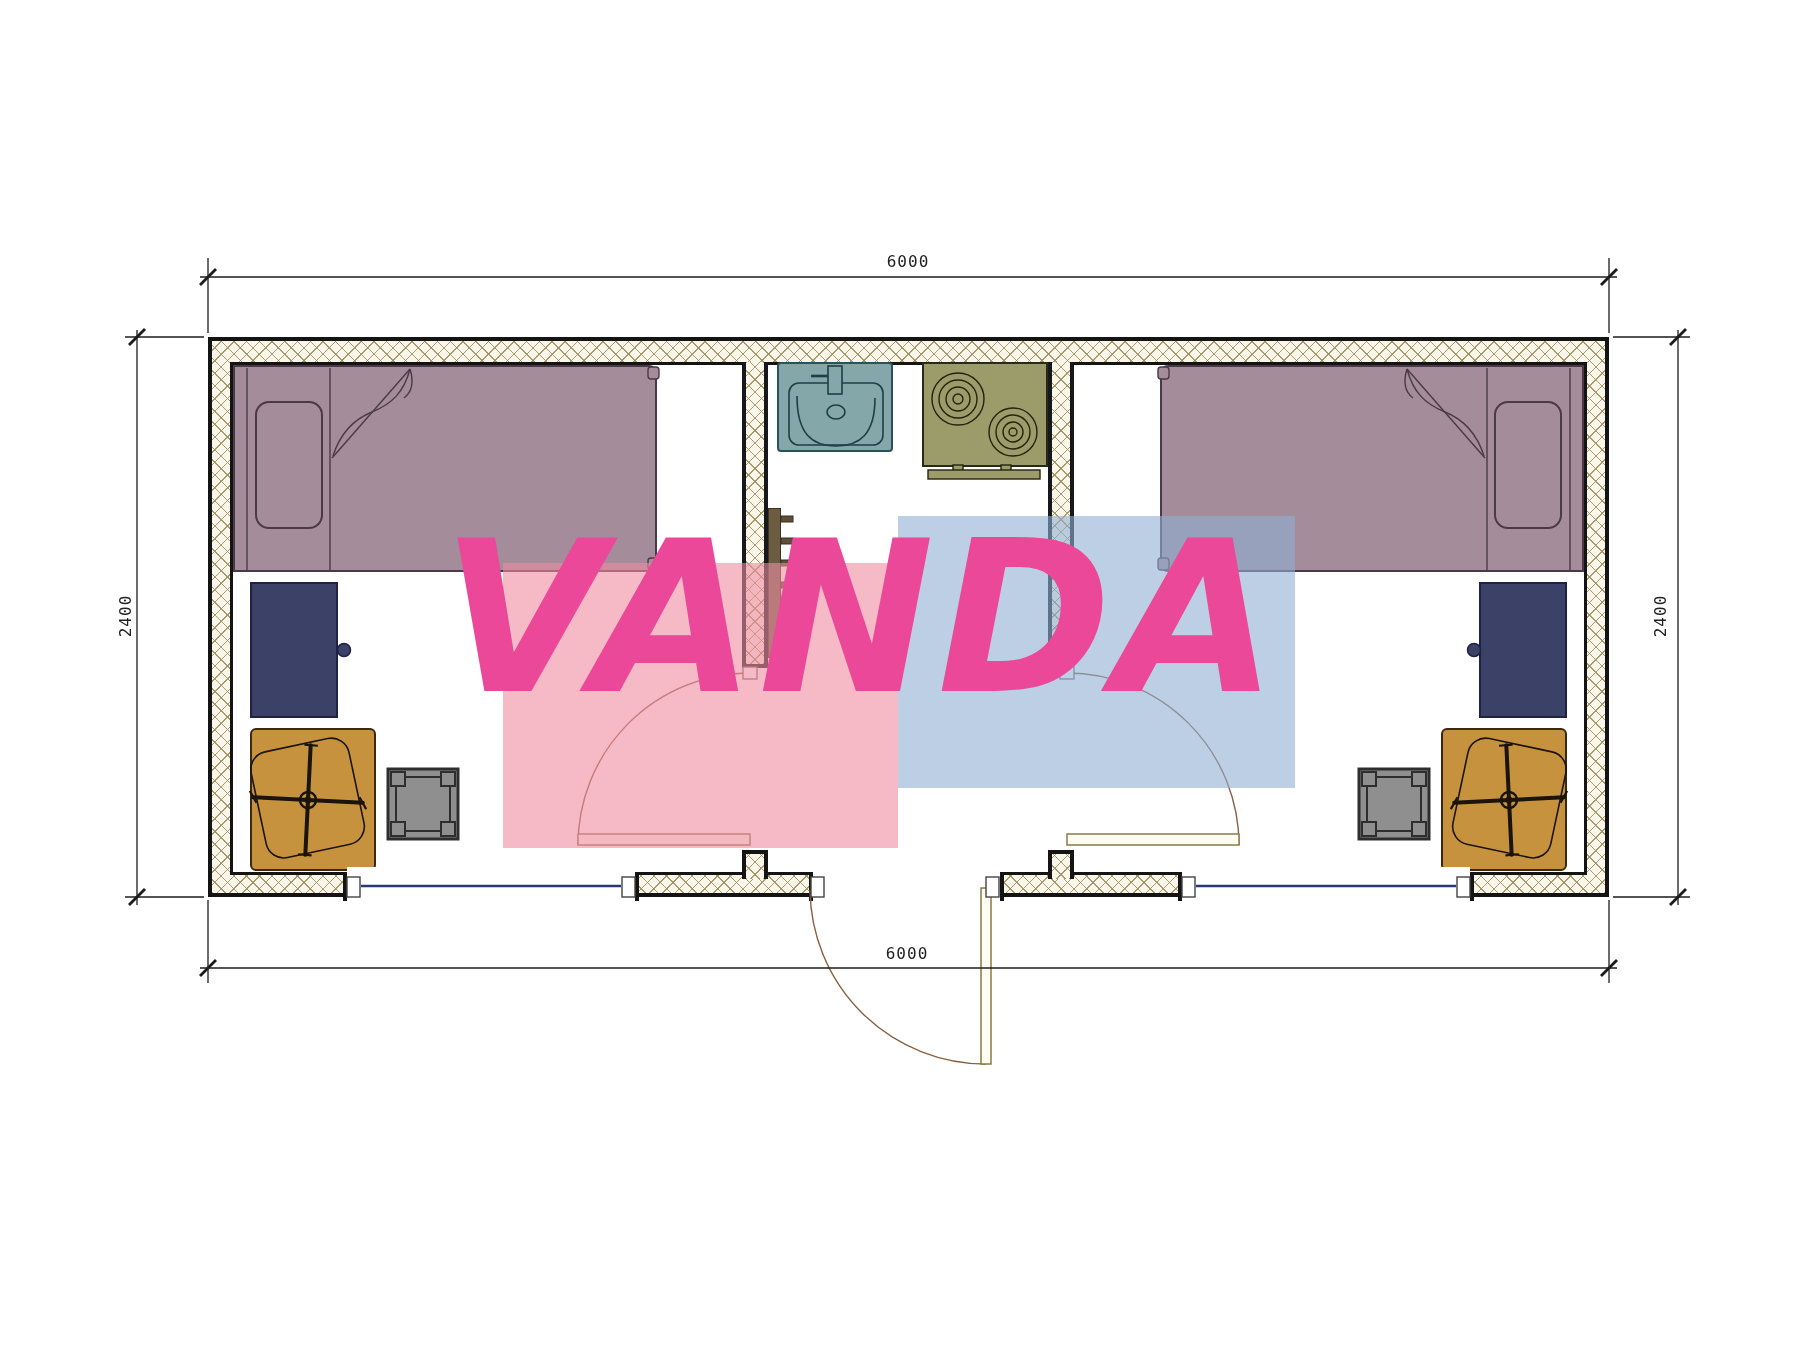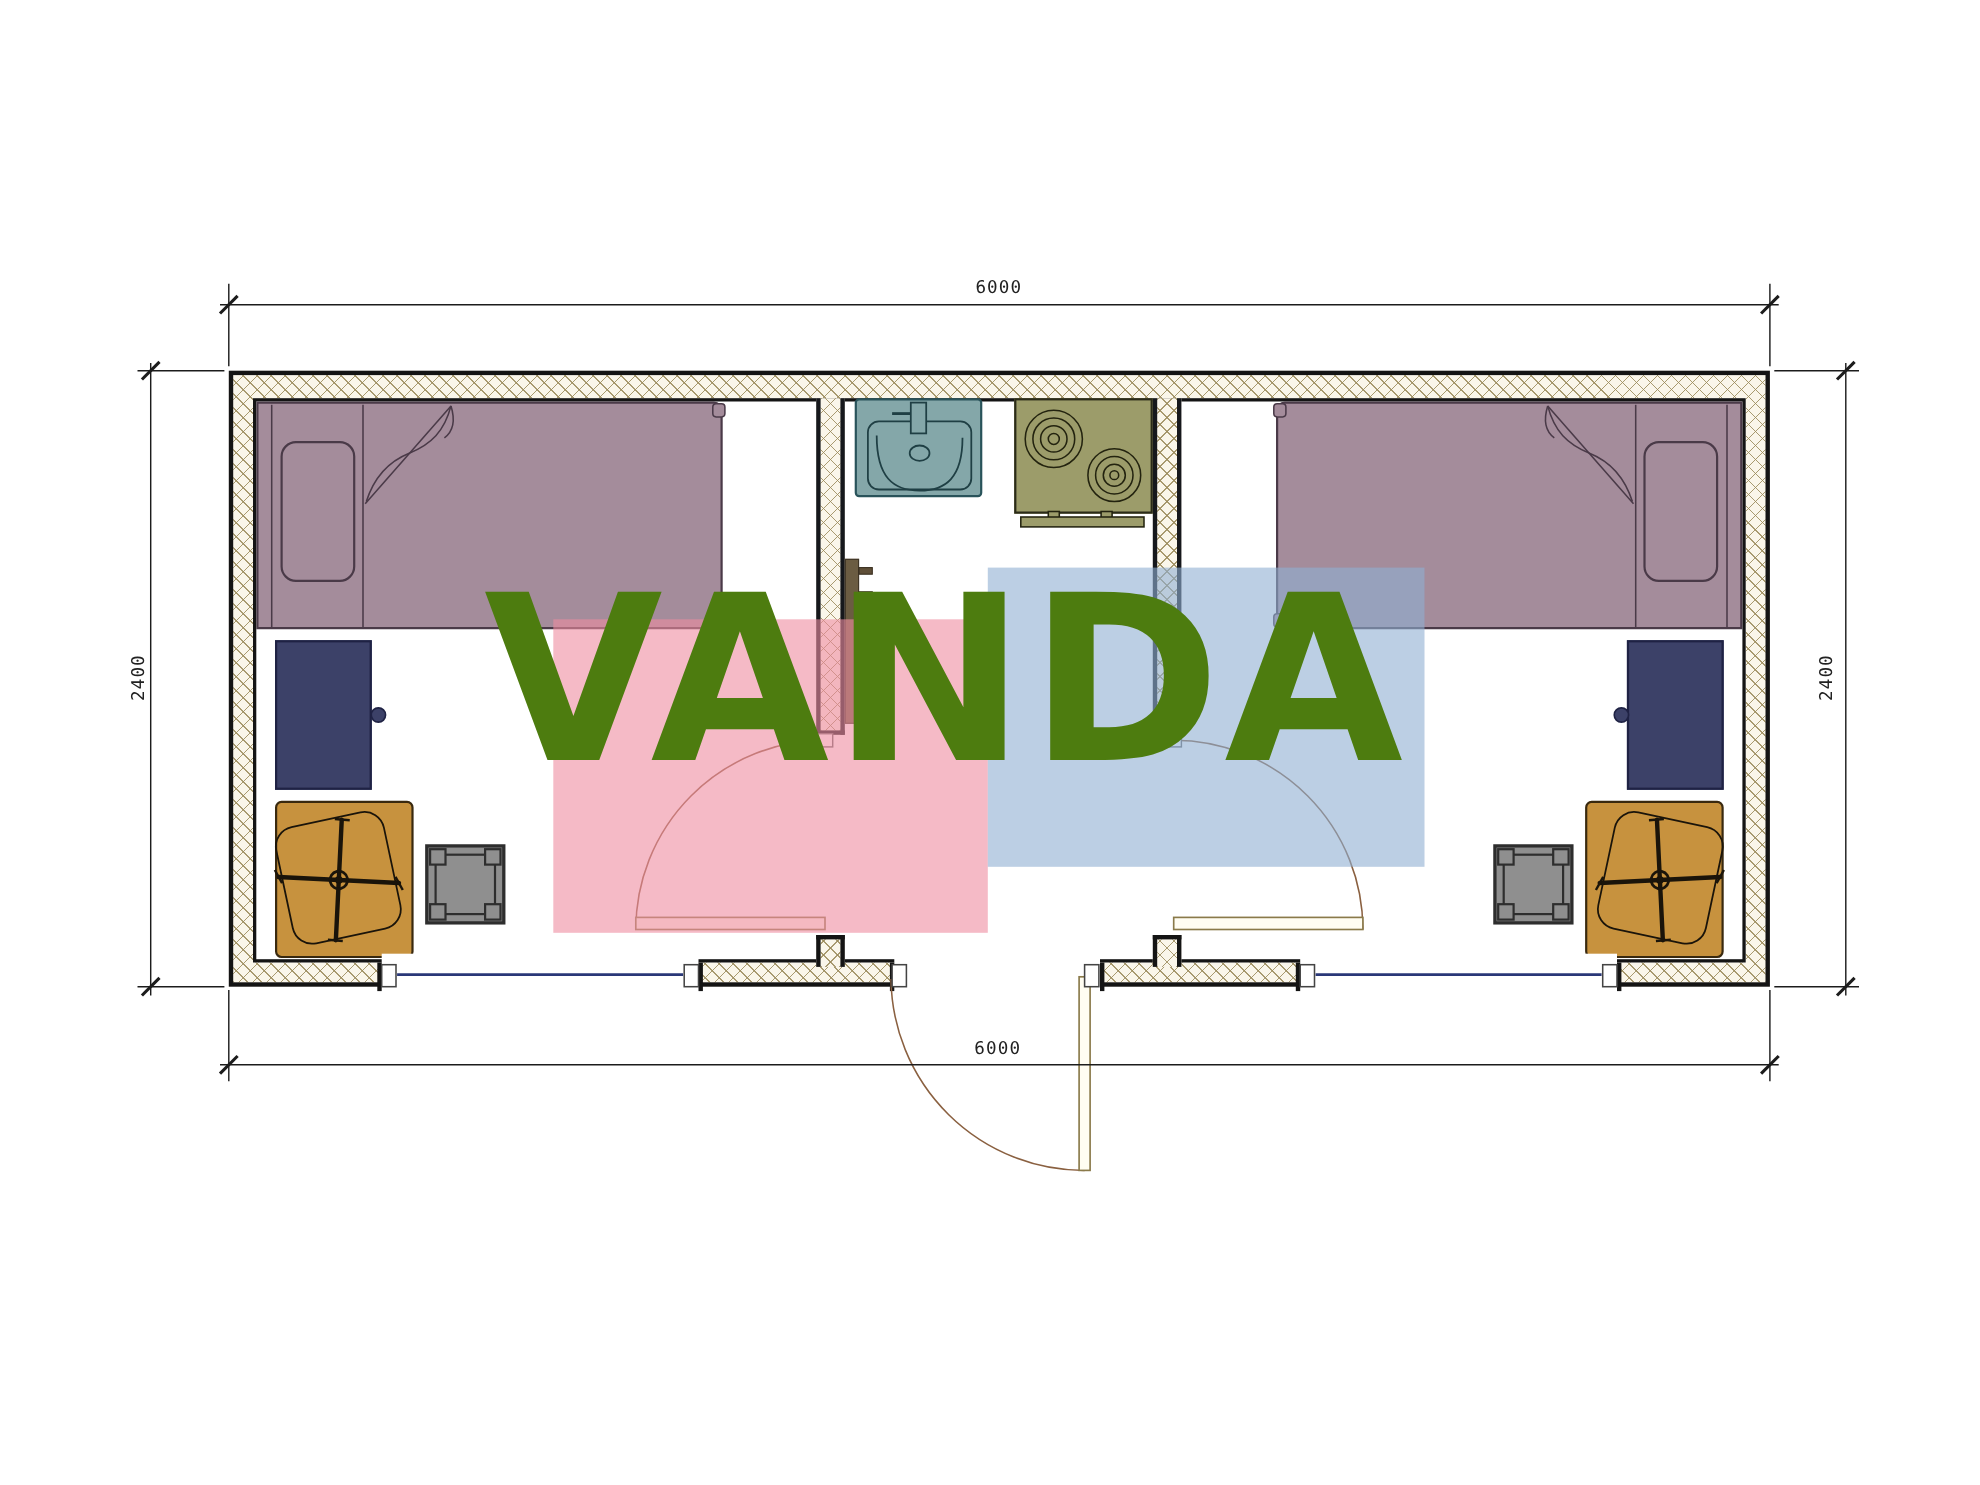--- a/index.html
+++ b/index.html
@@ -33,22 +33,22 @@
   .stove{background:#9c9c6a;border:2px solid #2a2a18;}
   .rail{background:#6b5c42;border:1px solid #3f3526;}
   
   .dim-label{font-family:"DejaVu Sans Mono", monospace;font-size:16px;color:#222;
              letter-spacing:1px;white-space:nowrap;}
   .rot{transform:translate(-50%,-50%) rotate(-90deg);}
   .hor{transform:translate(-50%,-50%);}
   
   .wm-pink{left:503px;top:563px;width:395px;height:285px;background:rgba(238,140,160,0.60);}
   .wm-blue{left:898px;top:516px;width:397px;height:272px;background:rgba(143,175,210,0.60);}
-  .wm-text{left:440px;top:514px;width:840px;text-align:left;color:#4d7c0f;
-           font-size:210px;font-weight:bold;letter-spacing:3px;line-height:1;}
+  .wm-text{left:440px;top:514px;width:840px;text-align:right;color:#ec4899;
+           font-size:210px;font-weight:bold;letter-spacing:3px;line-height:1;font-style:italic;}
   svg{position:absolute;left:0;top:0;pointer-events:none;}
 </style>
 </head>
 <body>
 
 <div class="stage">
 
   <div class="abs wall outer-frame"></div>
 
   <div class="abs floor"></div>

